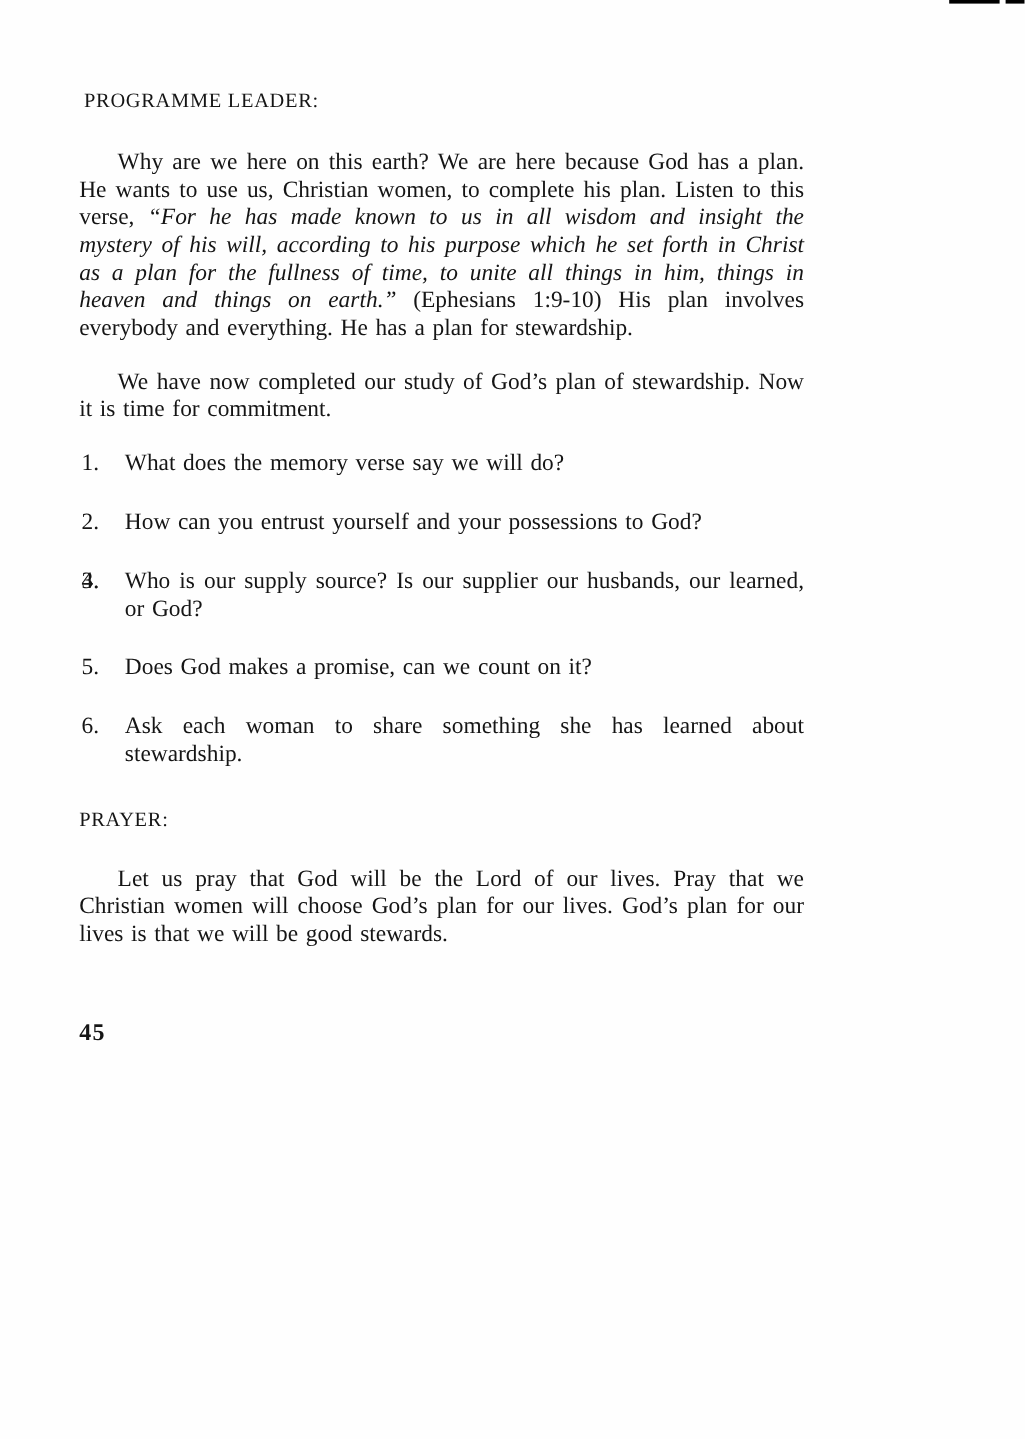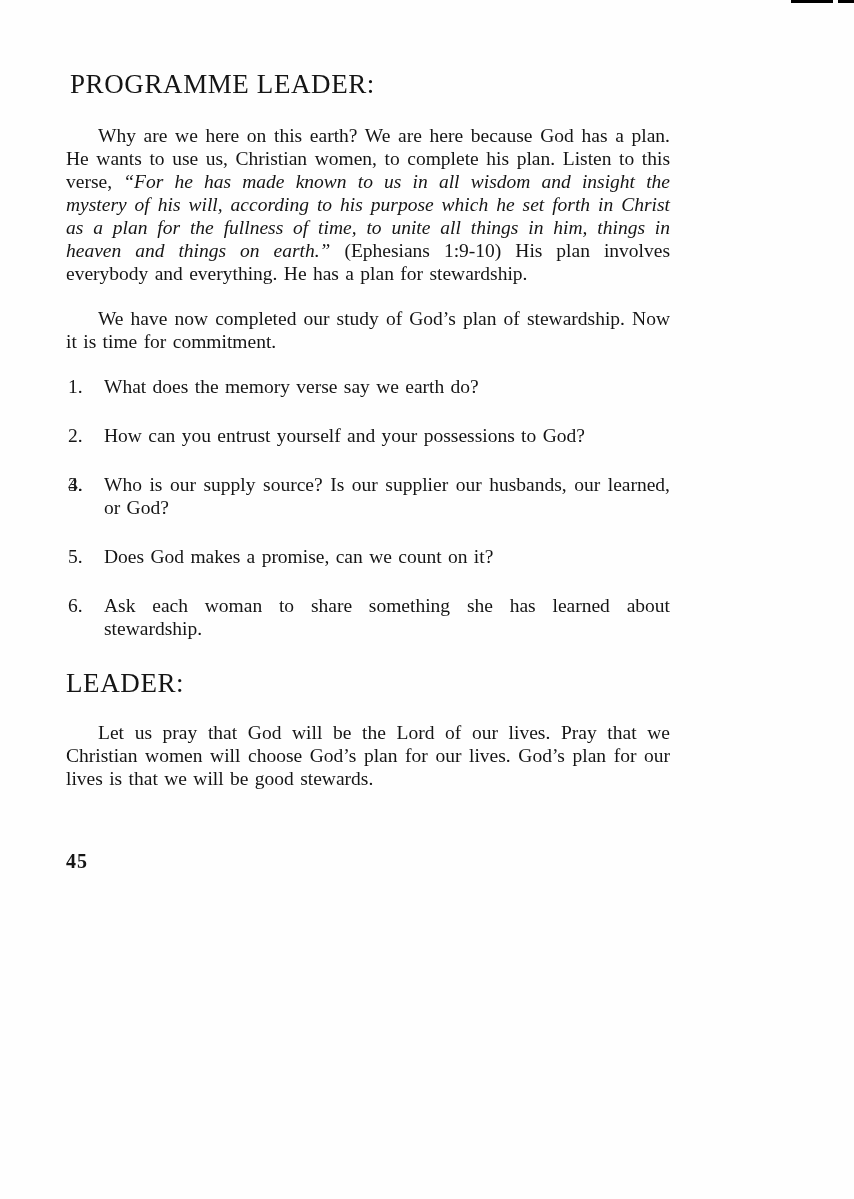--- a/index.html
+++ b/index.html
@@ -25,21 +25,21 @@
   .artifact.a1 { left: 791px; width: 42px; }
   .artifact.a2 { left: 838px; width: 16px; }
   .content {
     position: absolute;
     top: 0;
     left: 66px;
     width: 604px;
     padding-top: 72px;
   }
   h2 {
-    font-size: 27px;
+    font-size: 17px;
     line-height: 24px;
     font-weight: normal;
     letter-spacing: 0.6px;
     margin: 0;
   }
   .h-leader   { margin: 0 0 28px 4px; }
   .h-questions{ margin: 24px 0 21px 0; }
   .h-prayer   { margin: 31px 0 26px 0; }
   p {
     font-size: 19.5px;
@@ -92,21 +92,21 @@
     <h2 class="h-leader">PROGRAMME LEADER:</h2>
 
     <p class="indent"><span>Why are we here on this earth?  We are here because God has a plan.  He wants to use us, Christian women, to complete his plan.  Listen to this verse, </span><em>“For he has made known to us in all wisdom and insight the mystery of his will, according to his purpose which he set forth in Christ as a plan for the fullness of time, to unite all things in him, things in heaven and things on earth.”</em><span> (Ephesians 1:9-10)  His plan involves everybody and everything.  He has a plan for stewardship.</span></p>
 
     <p class="indent">We have now completed our study of God’s plan of stewardship.  Now it is time for commitment.</p>
 
 
     <ol class="questions">
       <li>
         <span class="num">1.</span>
-        <span>What does the memory verse say we earth do?</span>
+        <span>What does the memory verse say we will do?</span>
       </li>
       <li>
         <span class="num">2.</span>
         <span>How can you entrust yourself and your possessions to God?</span>
       </li>
       <li>
         <span class="num">3.</span>
       </li>
       <li>
         <span class="num">4.</span>
@@ -115,20 +115,20 @@
       <li>
         <span class="num">5.</span>
         <span>Does God makes a promise, can we count on it?</span>
       </li>
       <li>
         <span class="num">6.</span>
         <span>Ask each woman to share something she has learned about stewardship.</span>
       </li>
     </ol>
 
-    <h2 class="h-prayer">LEADER:</h2>
+    <h2 class="h-prayer">PRAYER:</h2>
 
     <p class="indent">Let us pray that God will be the Lord of our lives.  Pray that we Christian women will choose God’s plan for our lives.  God’s plan for our lives is that we will be good stewards.</p>
 
     <div class="pagenum">45</div>
 
   </div>
 </div>
 
 </body></html>

